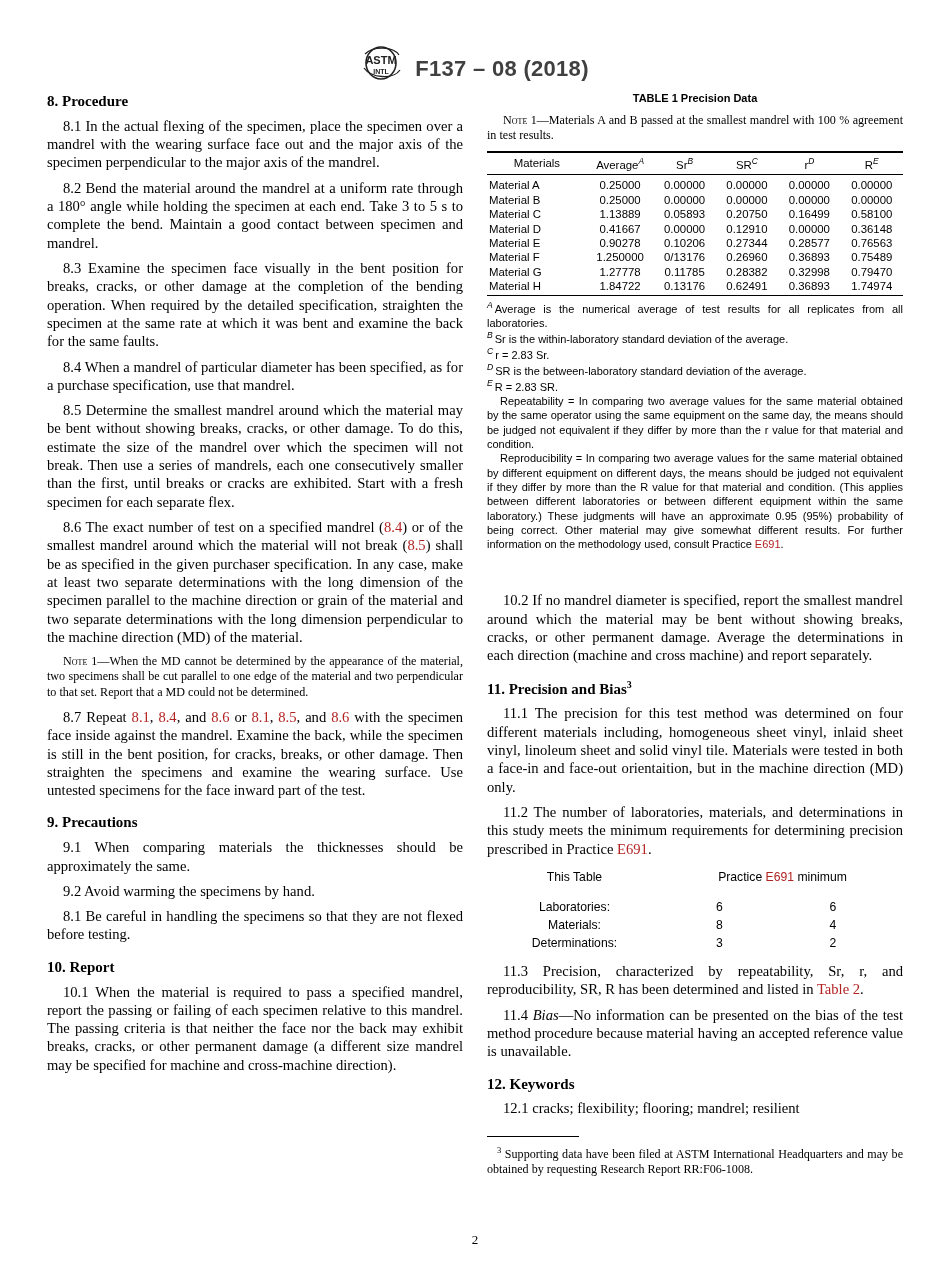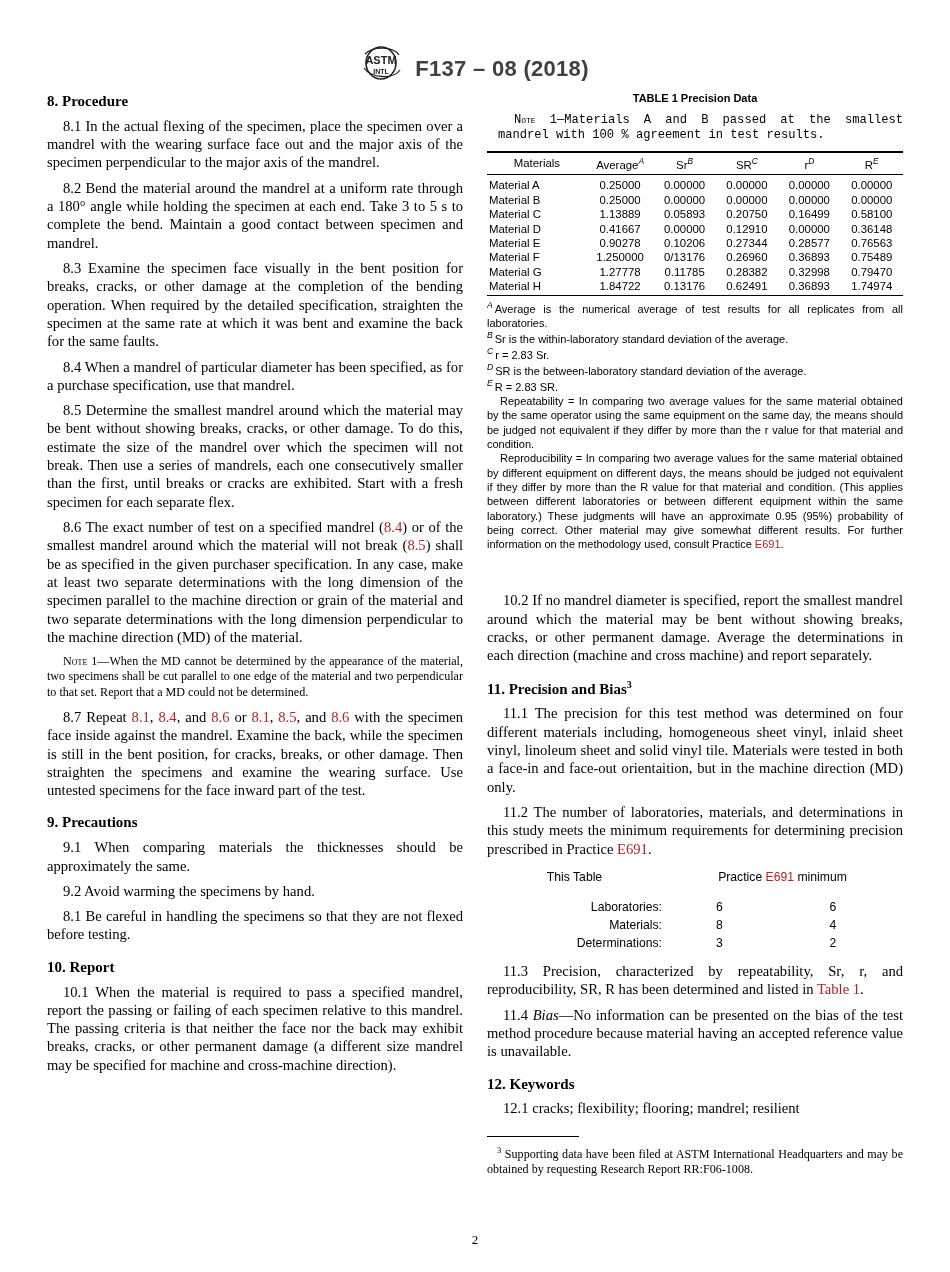--- a/index.html
+++ b/index.html
@@ -102,23 +102,23 @@
     font-family: Liberation Sans, sans-serif;
     font-weight: bold;
     font-size: 11px;
     text-align: center;
     margin: 0 0 9px 0;
   }
   p.tnote {
     font-size: 12.1px;
     line-height: 1.27;
     text-align: justify;
-    margin: 0 0 7px 11px;
+    margin: 0 0 7px 0;
     text-indent: 16px;
-    font-family: Liberation Mono, monospace;
+    font-family: Liberation Serif, serif;
   }
   table.precision {
     width: 100%;
     border-collapse: collapse;
     font-family: "Liberation Sans", sans-serif;
     font-size: 11.4px;
     margin: 0;
   }
   table.precision thead th {
     font-weight: normal;
@@ -177,21 +177,21 @@
   .study-head {
     display: flex;
     margin-bottom: 14px;
   }
   .study-head .sh1 { width: 175px; text-align: center; }
   .study-head .sh2 { flex: 1; text-align: center; }
   .study-row {
     display: flex;
     line-height: 1.48;
   }
-  .study-row .lbl { width: 175px; text-align: right; }
+  .study-row .lbl { width: 175px; text-align: center; }
   .study-row .v1  { width: 115px; text-align: center; }
   .study-row .v2  { width: 112px; text-align: center; }
 
   
   .foot-rule {
     width: 92px;
     border-top: 1px solid #000;
     margin: 18px 0 8px 0;
   }
   p.bottom-fn {
@@ -408,21 +408,21 @@
         <div class="v2">4</div>
       </div>
       <div class="study-row">
         <div class="lbl">Determinations:</div>
         <div class="v1">3</div>
         <div class="v2">2</div>
       </div>
     </div>
 
     <p class="para">
-      <span>11.3  Precision, characterized by repeatability, Sr, r, and reproducibility, SR, R has been determined and listed in </span><span class="xref">Table 1</span><span>.</span>
+      <span>11.3  Precision, characterized by repeatability, Sr, r, and reproducibility, SR, R has been determined and listed in </span><span class="xref">Table 2</span><span>.</span>
     </p>
 
     <p class="para">
       <span>11.4  </span><span class="ital">Bias</span><span>—No information can be presented on the bias of the test method procedure because material having an accepted reference value is unavailable.</span>
     </p>
 
     <h3 class="sec">12.  Keywords</h3>
     <p class="para">12.1  cracks; flexibility; flooring; mandrel; resilient</p>
 
     <div class="foot-rule"></div>

